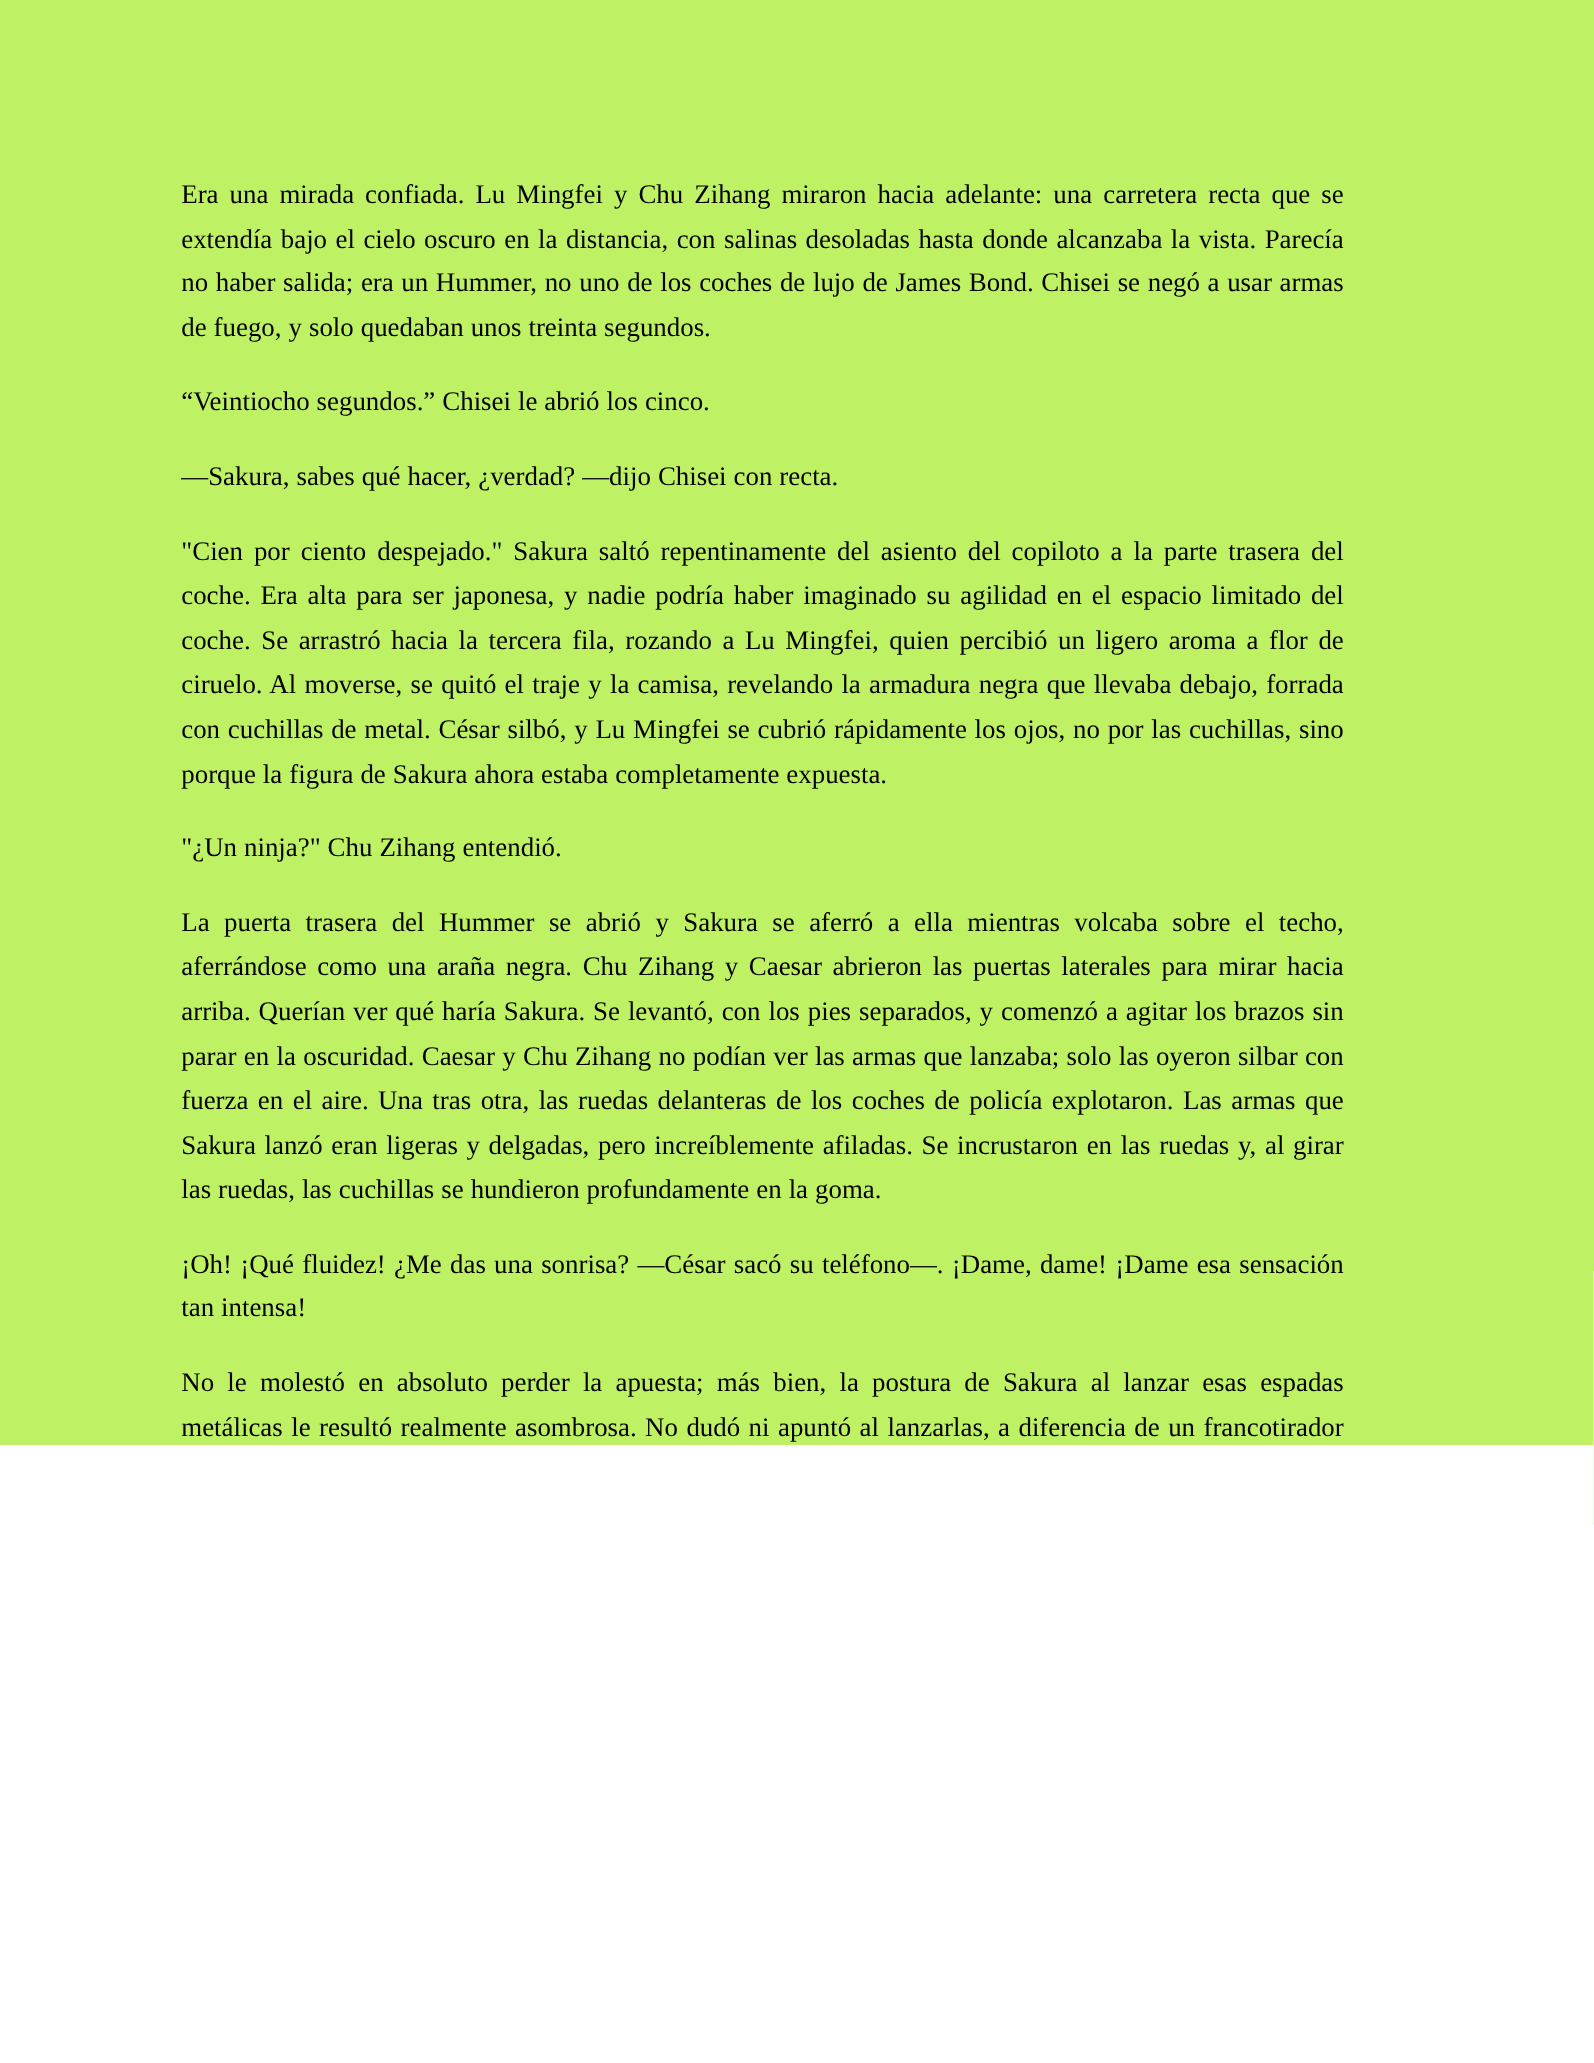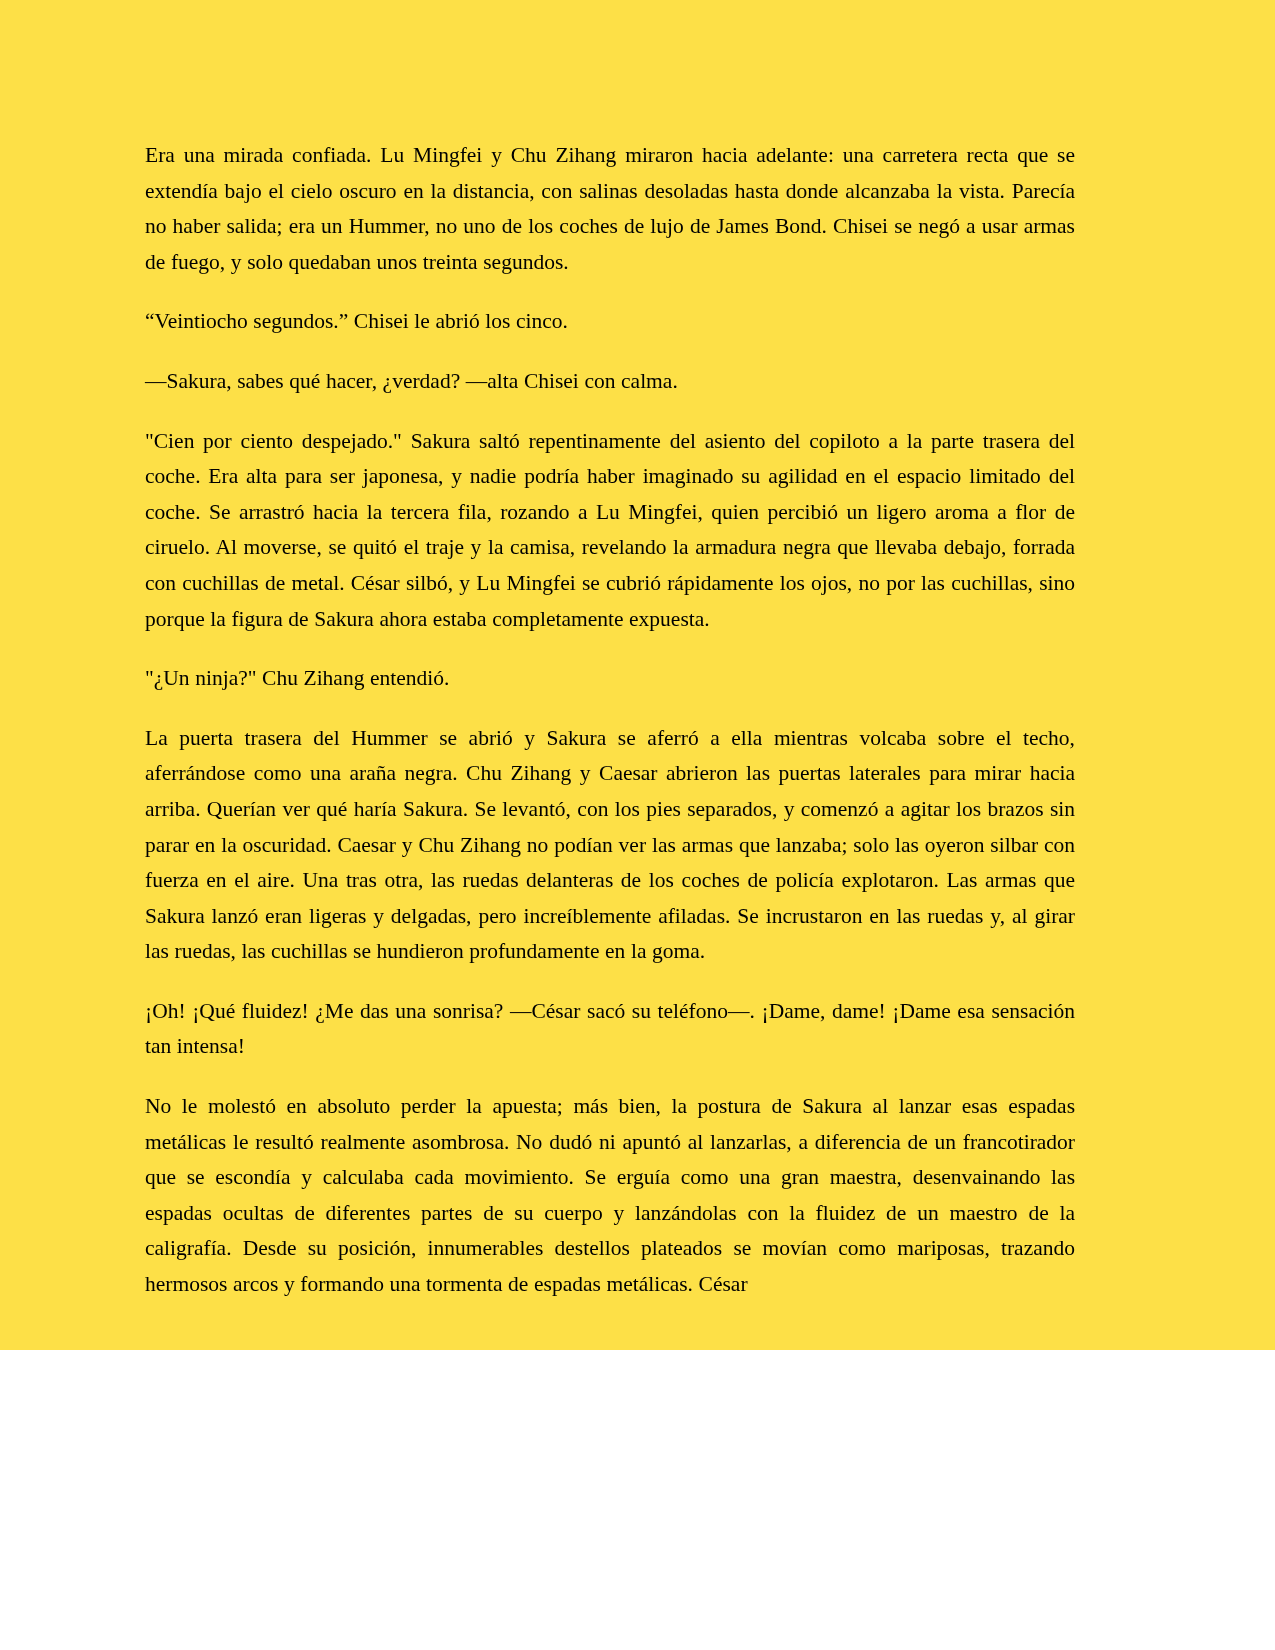--- a/index.html
+++ b/index.html
@@ -4,23 +4,23 @@
 <title>Page 241</title>
 <style>
   html, body {
     margin: 0;
     padding: 0;
     background: #ffffff;
   }
   .page {
     position: relative;
     width: 1275px;
-    height: 1350px;
+    height: 1156px;
     margin: 0 auto;
-    background: #fde047;
+    background: #bef264;
     box-sizing: border-box;
     overflow: hidden;
   }
   .content {
     position: absolute;
     left: 145px;
     top: 138px;
     width: 930px;
   }
   .para {
@@ -51,21 +51,21 @@
   }
 </style>
 </head>
 <body>
 
 <div class="page">
 
   <div class="content">
     <p class="para">Era una mirada confiada. Lu Mingfei y Chu Zihang miraron hacia adelante: una carretera recta que se extendía bajo el cielo oscuro en la distancia, con salinas desoladas hasta donde alcanzaba la vista. Parecía no haber salida; era un Hummer, no uno de los coches de lujo de James Bond. Chisei se negó a usar armas de fuego, y solo quedaban unos treinta segundos.</p>
     <p class="para">“Veintiocho segundos.” Chisei le abrió los cinco.</p>
-    <p class="para">—Sakura, sabes qué hacer, ¿verdad? —alta Chisei con calma.</p>
+    <p class="para">—Sakura, sabes qué hacer, ¿verdad? —dijo Chisei con recta.</p>
     <p class="para">"Cien por ciento despejado." Sakura saltó repentinamente del asiento del copiloto a la parte trasera del coche. Era alta para ser japonesa, y nadie podría haber imaginado su agilidad en el espacio limitado del coche. Se arrastró hacia la tercera fila, rozando a Lu Mingfei, quien percibió un ligero aroma a flor de ciruelo. Al moverse, se quitó el traje y la camisa, revelando la armadura negra que llevaba debajo, forrada con cuchillas de metal. César silbó, y Lu Mingfei se cubrió rápidamente los ojos, no por las cuchillas, sino porque la figura de Sakura ahora estaba completamente expuesta.</p>
     <p class="para">"¿Un ninja?" Chu Zihang entendió.</p>
     <p class="para">La puerta trasera del Hummer se abrió y Sakura se aferró a ella mientras volcaba sobre el techo, aferrándose como una araña negra. Chu Zihang y Caesar abrieron las puertas laterales para mirar hacia arriba. Querían ver qué haría Sakura. Se levantó, con los pies separados, y comenzó a agitar los brazos sin parar en la oscuridad. Caesar y Chu Zihang no podían ver las armas que lanzaba; solo las oyeron silbar con fuerza en el aire. Una tras otra, las ruedas delanteras de los coches de policía explotaron. Las armas que Sakura lanzó eran ligeras y delgadas, pero increíblemente afiladas. Se incrustaron en las ruedas y, al girar las ruedas, las cuchillas se hundieron profundamente en la goma.</p>
     <p class="para">¡Oh! ¡Qué fluidez! ¿Me das una sonrisa? —César sacó su teléfono—. ¡Dame, dame! ¡Dame esa sensación tan intensa!</p>
     <p class="para">No le molestó en absoluto perder la apuesta; más bien, la postura de Sakura al lanzar esas espadas metálicas le resultó realmente asombrosa. No dudó ni apuntó al lanzarlas, a diferencia de un francotirador que se escondía y calculaba cada movimiento. Se erguía como una gran maestra, desenvainando las espadas ocultas de diferentes partes de su cuerpo y lanzándolas con la fluidez de un maestro de la caligrafía. Desde su posición, innumerables destellos plateados se movían como mariposas, trazando hermosos arcos y formando una tormenta de espadas metálicas. César</p>
   </div>
 
   <div class="page-number">241</div>
 
 </div>

